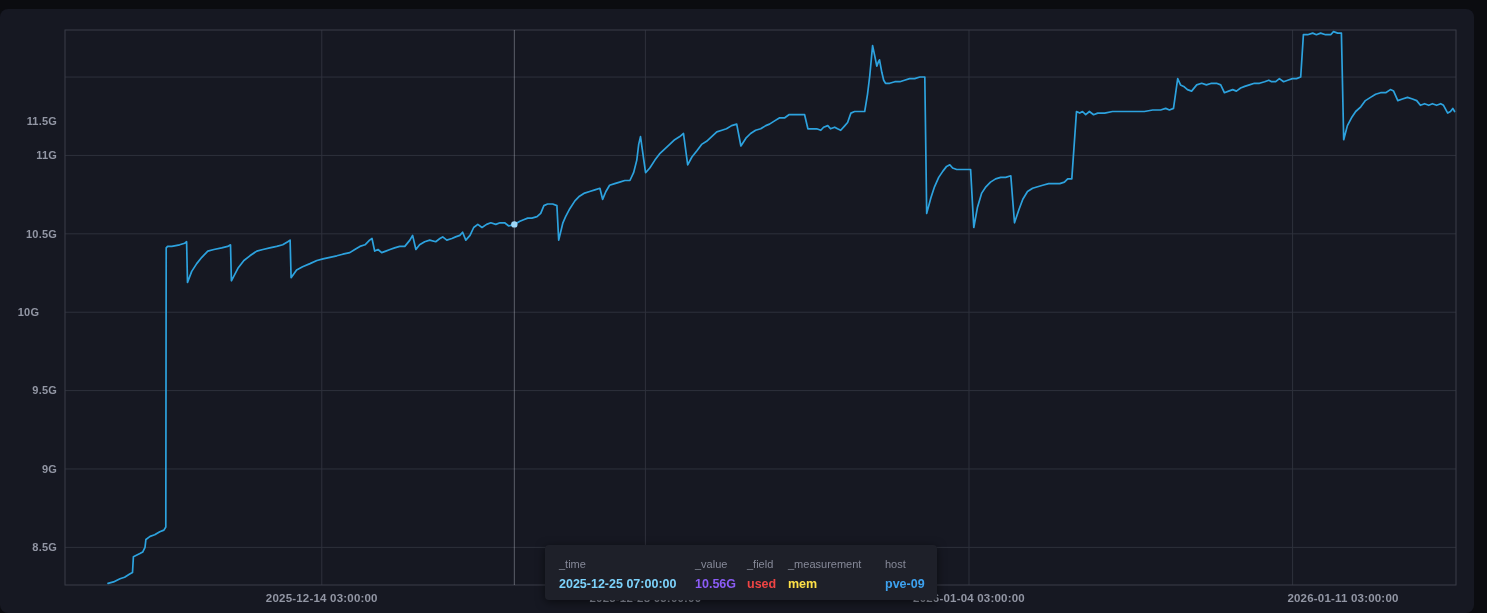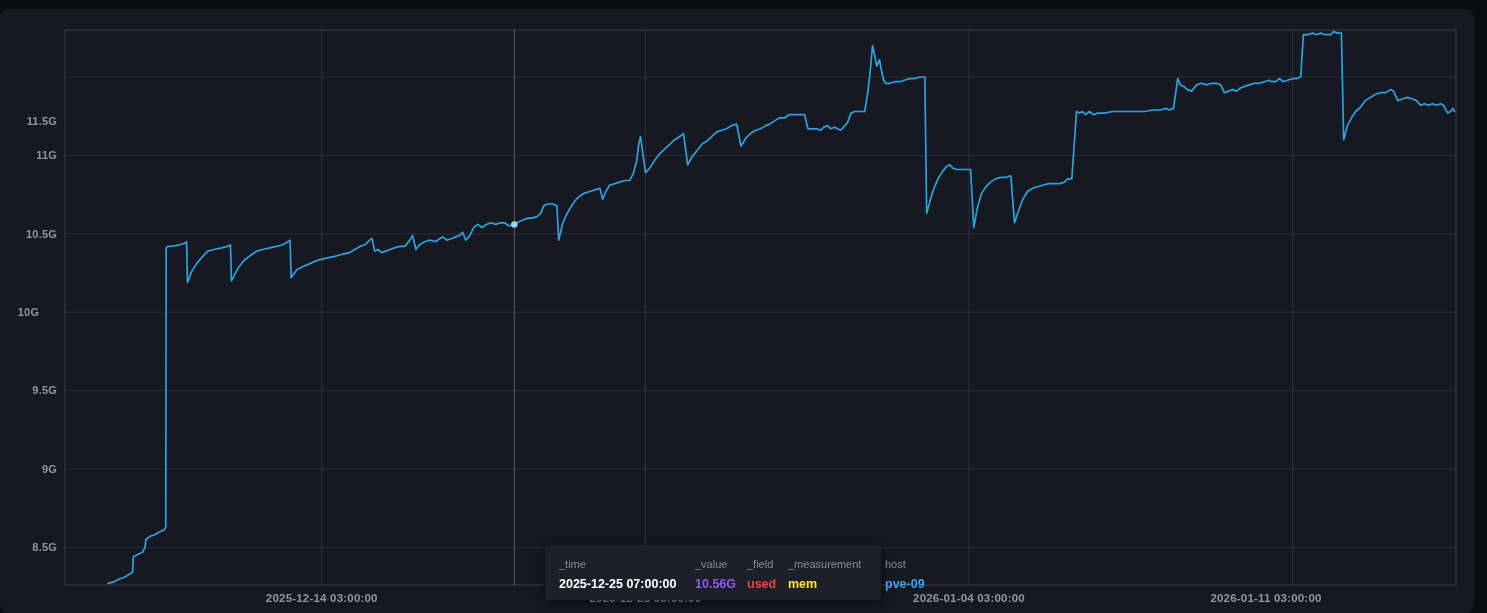--- a/index.html
+++ b/index.html
@@ -17,21 +17,21 @@
     position:absolute;left:0;width:57px;text-align:right;
     font-size:11px;font-weight:700;color:#9296a4;line-height:14px;
     letter-spacing:.2px;
   }
   .x-tick-label{
     position:absolute;width:180px;text-align:center;top:591px;
     font-size:11.5px;font-weight:700;color:#9296a4;line-height:15px;
     letter-spacing:.2px;
   }
   .tooltip{
-    position:absolute;left:545px;top:545px;width:336px;height:55px;
+    position:absolute;left:545px;top:545px;width:392px;height:55px;
     background:#1e2029;border-radius:4px;
     box-shadow:0 2px 10px rgba(0,0,0,.55);
     padding:13px 14px 10px 14px;box-sizing:border-box;
     display:grid;
     grid-template-columns:136px 52px 41px 97px 1fr;
     grid-auto-rows:min-content;
     row-gap:7px;
     z-index:5;
   }
   .tt-header{
@@ -70,27 +70,27 @@
     <div class="y-tick-label" style="top: 226.814px;">10.5G</div>
     <div class="y-tick-label" style="top: 305.203px; text-align: center;">10G</div>
     <div class="y-tick-label" style="top: 383px;">9.5G</div>
     <div class="y-tick-label" style="top: 462px;">9G</div>
     <div class="y-tick-label" style="top: 540.373px;">8.5G</div>
   </div>
 <div id="x-axis-labels">
     <div class="x-tick-label" style="left: 231.796px;">2025-12-14 03:00:00</div>
     <div class="x-tick-label" style="left: 555.392px;">2025-12-28 03:00:00</div>
     <div class="x-tick-label" style="left: 878.988px;">2026-01-04 03:00:00</div>
-    <div class="x-tick-label" style="left: 1176px;">2026-01-11 03:00:00</div>
+    <div class="x-tick-label" style="left: 1253px;">2026-01-11 03:00:00</div>
   </div>
 
 <div class="tooltip">
   <div class="tt-header">_time</div>
   <div class="tt-header">_value</div>
   <div class="tt-header">_field</div>
   <div class="tt-header">_measurement</div>
   <div class="tt-header">host</div>
-  <div class="tt-value" style="color: #ffffff;">2025-12-25 07:00:00</div>
+  <div class="tt-value" style="color: #7dd3fc;">2025-12-25 07:00:00</div>
   <div class="tt-value" style="color: #8b5cf6;">10.56G</div>
   <div class="tt-value" style="color: #ef4444;">used</div>
   <div class="tt-value" style="color: #fde047;">mem</div>
   <div class="tt-value" style="color: rgb(61, 162, 240);">pve-09</div>
 </div>
 
 </body></html>

